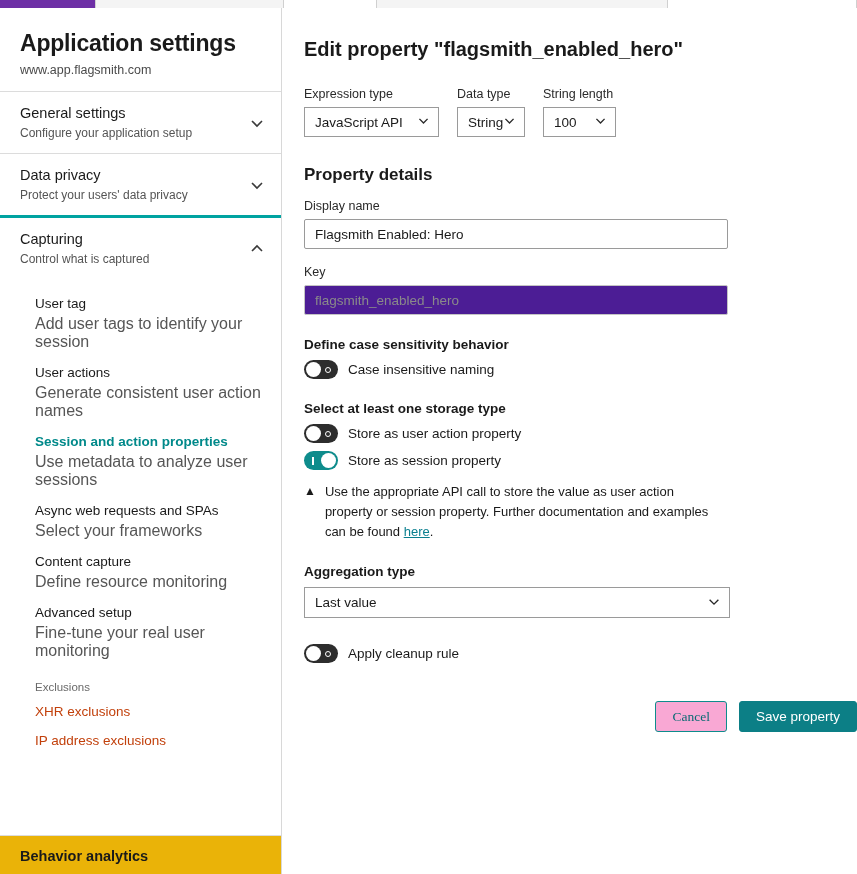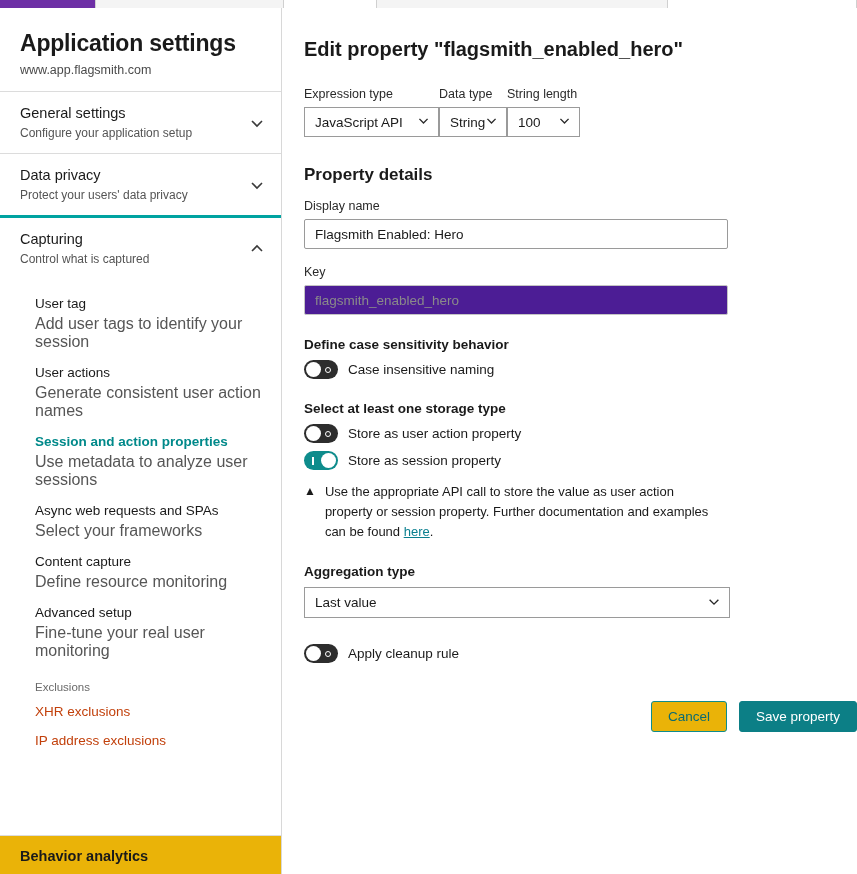--- a/index.html
+++ b/index.html
@@ -147,20 +147,21 @@
     overflow: hidden;
   }
   .main-title {
     font-size: 20px;
     font-weight: bold;
     color: #1a1a1a;
     margin: 0 0 26px 0;
   }
   .field-row {
     display: flex;
+    gap: 18px;
     margin-bottom: 28px;
   }
   .field-label {
     font-size: 12.5px;
     color: #2a2a2a;
     margin-bottom: 6px;
     display: block;
   }
   .select {
     position: relative;
@@ -314,23 +315,24 @@
     font-size: 13.5px;
     cursor: pointer;
     padding: 0 16px;
     display: inline-flex;
     align-items: center;
     justify-content: center;
     font-family: "Liberation Sans", sans-serif;
     box-sizing: border-box;
   }
   .btn-cancel {
-    background: #eab308;
+    background: #f9a8d4;
     border: 1px solid #0e8c8c;
     color: #0a6b73;
+    font-family: Liberation Serif, serif;
   }
   .btn-save {
     background: #0c7f86;
     border: 1px solid #0c7f86;
     color: #ffffff;
   }
 </style>
 </head>
 <body>
 

